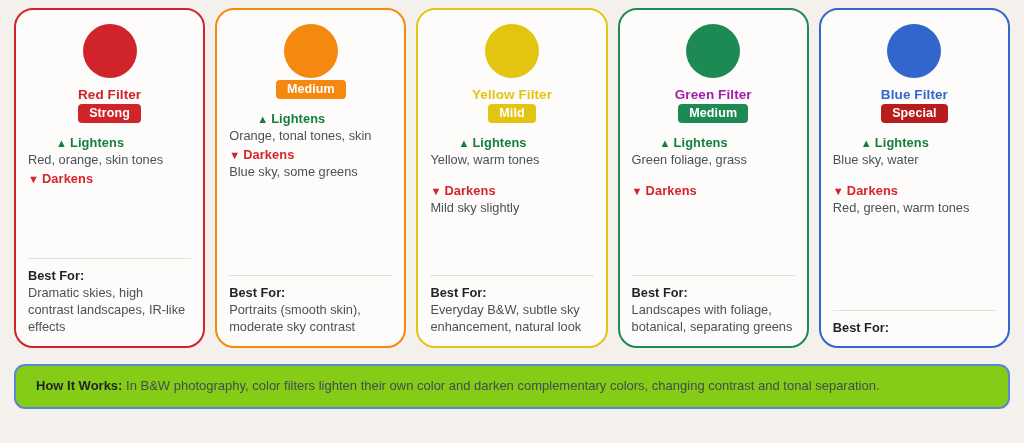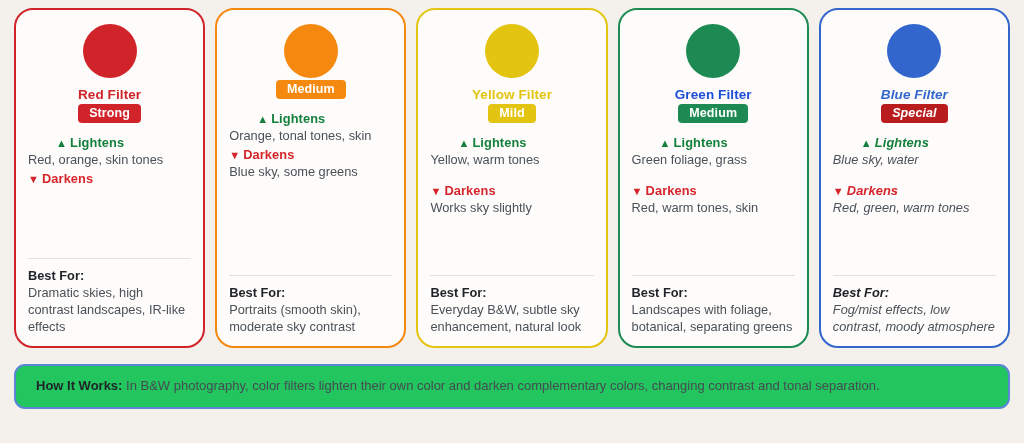--- a/index.html
+++ b/index.html
@@ -195,56 +195,55 @@
       </div>
       <div class="effects">
         <div class="eff-head lightens-head">
           <span class="arrow">▲</span><span>Lightens</span>
         </div>
         <div class="eff-body">Yellow, warm tones</div>
         <div class="darkens-block" style="margin-top:14px;">
           <div class="eff-head darkens-head">
             <span class="arrow">▼</span><span>Darkens</span>
           </div>
-          <div class="eff-body">Works sky slightly</div>
+          <div class="eff-body">Mild sky slightly</div>
         </div>
       </div>
       <div class="spacer"></div>
       <div class="divider"></div>
       <div class="best-label">Best For:</div>
       <div class="best-body">Everyday B&amp;W, subtle sky enhancement, natural look</div>
     </div>
 
     <div class="card" style="border-color: rgb(29, 138, 83);">
       <div class="swatch-wrap">
         <div class="swatch" style="background: rgb(29, 138, 83);"></div>
       </div>
-      <div class="card-title" style="color: #1d4ed8;">Green Filter</div>
+      <div class="card-title" style="color: #a21caf;">Green Filter</div>
       <div class="badge-wrap">
         <span class="badge" style="background: rgb(29, 138, 83);">Medium</span>
       </div>
       <div class="effects">
         <div class="eff-head lightens-head">
           <span class="arrow">▲</span><span>Lightens</span>
         </div>
         <div class="eff-body">Green foliage, grass</div>
         <div class="darkens-block" style="margin-top:14px;">
           <div class="eff-head darkens-head">
             <span class="arrow">▼</span><span>Darkens</span>
           </div>
-          <div class="eff-body">Red, warm tones, skin</div>
         </div>
       </div>
       <div class="spacer"></div>
       <div class="divider"></div>
       <div class="best-label">Best For:</div>
       <div class="best-body">Landscapes with foliage, botanical, separating greens</div>
     </div>
 
-    <div class="card" style="border-color: rgb(50, 102, 204); font-style: italic;">
+    <div class="card" style="border-color: rgb(50, 102, 204);">
       <div class="swatch-wrap">
         <div class="swatch" style="background: rgb(50, 102, 204);"></div>
       </div>
       <div class="card-title" style="color: rgb(50, 102, 204);">Blue Filter</div>
       <div class="badge-wrap">
         <span class="badge" style="background: #b91c1c;">Special</span>
       </div>
       <div class="effects">
         <div class="eff-head lightens-head">
           <span class="arrow">▲</span><span>Lightens</span>
@@ -253,22 +252,21 @@
         <div class="darkens-block" style="margin-top:14px;">
           <div class="eff-head darkens-head">
             <span class="arrow">▼</span><span>Darkens</span>
           </div>
           <div class="eff-body">Red, green, warm tones</div>
         </div>
       </div>
       <div class="spacer"></div>
       <div class="divider"></div>
       <div class="best-label">Best For:</div>
-      <div class="best-body">Fog/mist effects, low contrast, moody atmosphere</div>
     </div>
 
   </div>
 
-  <div class="footer" style="background: #22c55e; border-color: rgb(91, 134, 214);">
+  <div class="footer" style="background: #84cc16; border-color: rgb(91, 134, 214);">
     <div class="footer-text"><b>How It Works:</b><span> In B&amp;W photography, color filters lighten their own color and darken complementary colors, changing contrast and tonal separation.</span></div>
   </div>
 
 </div>
 
 </body></html>

